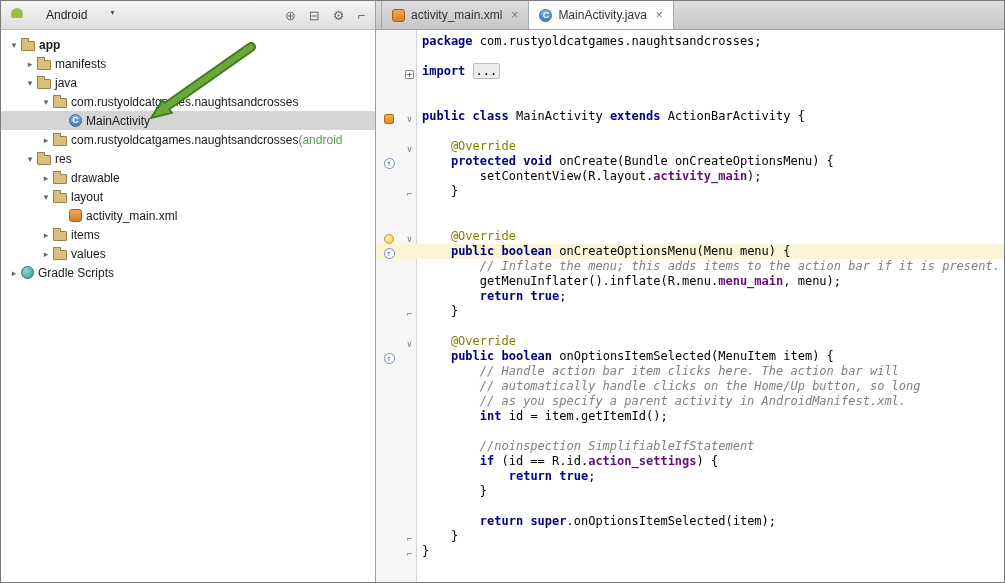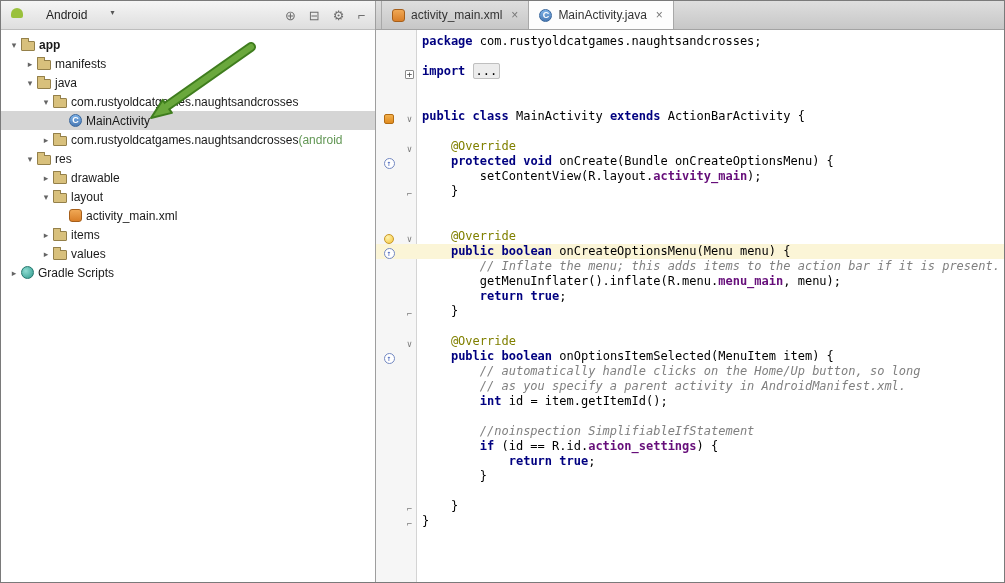--- a/index.html
+++ b/index.html
@@ -310,20 +310,25 @@
           <div class="code-line">
             <span class="g-icons">
               <span class="gicon gicon-override">↑</span>
             </span>
             <span class="g-fold"></span>
             <span class="code-text"><span class="tok-pl">    </span><span class="tok-kw">public</span><span class="tok-pl"> </span><span class="tok-kw">boolean</span><span class="tok-pl"> onOptionsItemSelected(MenuItem item) {</span></span>
           </div>
           <div class="code-line">
             <span class="g-icons"></span>
             <span class="g-fold"></span>
+            <span class="code-text"><span class="tok-cm">        // Handle action bar item clicks here. The action bar will</span></span>
+          </div>
+          <div class="code-line">
+            <span class="g-icons"></span>
+            <span class="g-fold"></span>
             <span class="code-text"><span class="tok-cm">        // automatically handle clicks on the Home/Up button, so long</span></span>
           </div>
           <div class="code-line">
             <span class="g-icons"></span>
             <span class="g-fold"></span>
             <span class="code-text"><span class="tok-cm">        // as you specify a parent activity in AndroidManifest.xml.</span></span>
           </div>
           <div class="code-line">
             <span class="g-icons"></span>
             <span class="g-fold"></span>
@@ -351,20 +356,25 @@
           </div>
           <div class="code-line">
             <span class="g-icons"></span>
             <span class="g-fold"></span>
             <span class="code-text"><span class="tok-pl">        }</span></span>
           </div>
           <div class="code-line">
             <span class="g-icons"></span>
             <span class="g-fold"></span>
             <span class="code-text"> </span>
+          </div>
+          <div class="code-line">
+            <span class="g-icons"></span>
+            <span class="g-fold"></span>
+            <span class="code-text"><span class="tok-pl">        </span><span class="tok-kw">return</span><span class="tok-pl"> </span><span class="tok-kw">super</span><span class="tok-pl">.onOptionsItemSelected(item);</span></span>
           </div>
           <div class="code-line">
             <span class="g-icons"></span>
             <span class="g-fold">
               <span class="fold fold-end">⌐</span>
             </span>
             <span class="code-text"><span class="tok-pl">    }</span></span>
           </div>
           <div class="code-line">
             <span class="g-icons"></span>

